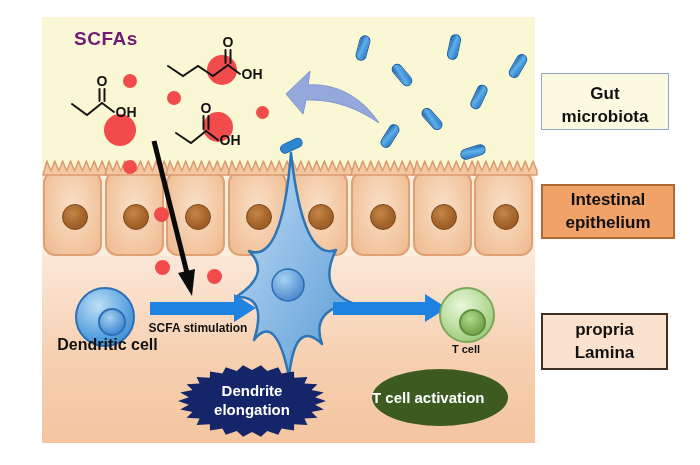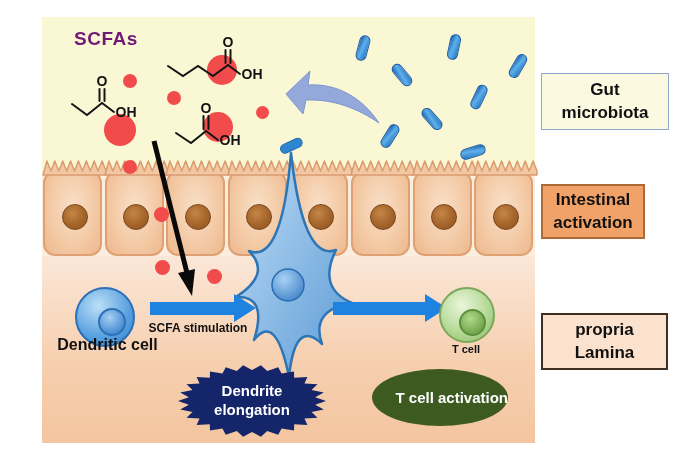--- a/index.html
+++ b/index.html
@@ -40,27 +40,27 @@
   .lbl{position:absolute;color:#111;font-weight:bold;text-align:center;}
   .lbl-dendritic{left:50px;top:336px;width:115px;font-size:16px;}
   .lbl-tcell{left:430px;top:343px;width:72px;font-size:11px;}
   .lbl-arrow1{left:140px;top:321px;width:116px;font-size:12px;}
   .lbl-arrow2{left:330px;top:320px;width:120px;font-size:12px;}
   
   .burst-svg{position:absolute;left:176px;top:363px;}
   .burst-text{position:absolute;left:177px;top:381px;width:150px;text-align:center;
     color:#fff;font-weight:bold;font-size:15px;line-height:19px;}
   .activation{position:absolute;left:372px;top:369px;width:136px;height:57px;border-radius:50%;
-    background:#3D5B21;display:flex;align-items:center;justify-content:flex-end;
+    background:#3D5B21;display:flex;align-items:center;justify-content:flex-start;
     color:#fff;font-weight:bold;font-size:15px;}
   
   .side-box{position:absolute;display:flex;flex-direction:column;align-items:center;justify-content:center;
     font-size:17px;font-weight:bold;color:#111;line-height:1.35;box-sizing:border-box;text-align:center;}
-  .box-gut{left:541px;top:73px;width:128px;height:57px;background:#FBFAE0;border:1px solid #93A5C8;}
-  .box-epi{left:541px;top:184px;width:104px;height:55px;background:#F0A268;border:2px solid #AE6A32;}
+  .box-gut{left:541px;top:73px;width:128px;height:57px;background:#FBFAE0;border:1px solid #93A5C8;justify-content:flex-end;}
+  .box-epi{left:541px;top:184px;width:134px;height:55px;background:#F0A268;border:2px solid #AE6A32;}
   .box-lam{left:541px;top:313px;width:127px;height:57px;background:#FBE2CE;border:2px solid #402E20;}
 </style>
 </head>
 <body>
 
 <div class="canvas">
 
   <div class="zone lumen"></div>
   <div class="zone midband"></div>
   <div class="zone lamina"></div>
@@ -222,20 +222,20 @@
   <div class="activation">
     <span>T cell activation</span>
   </div>
 
   <div class="side-box box-gut">
     <span>Gut</span>
     <span>microbiota</span>
   </div>
   <div class="side-box box-epi">
     <span>Intestinal</span>
-    <span>activation</span>
+    <span>epithelium</span>
   </div>
   <div class="side-box box-lam">
     <span>propria</span>
     <span>Lamina</span>
   </div>
 
 </div>
 
 </body></html>

